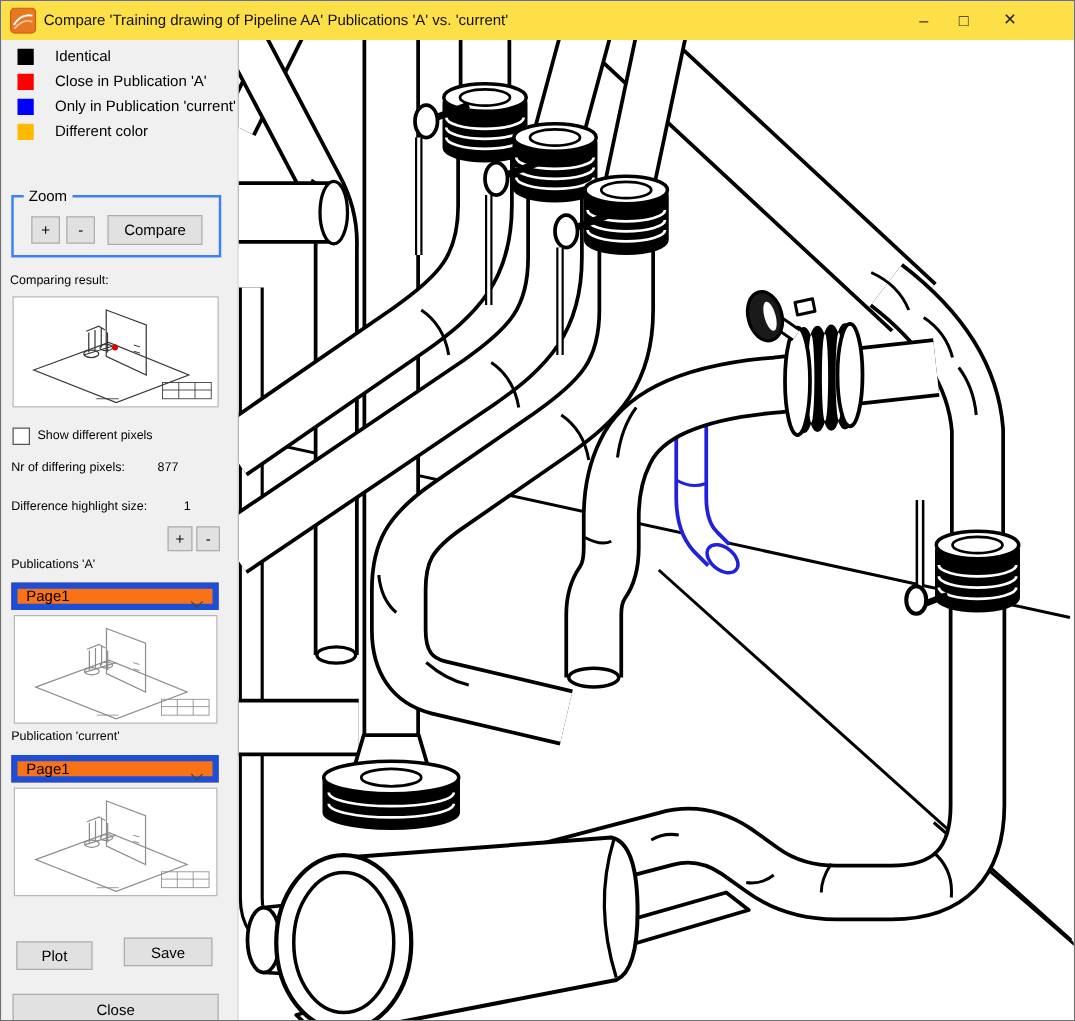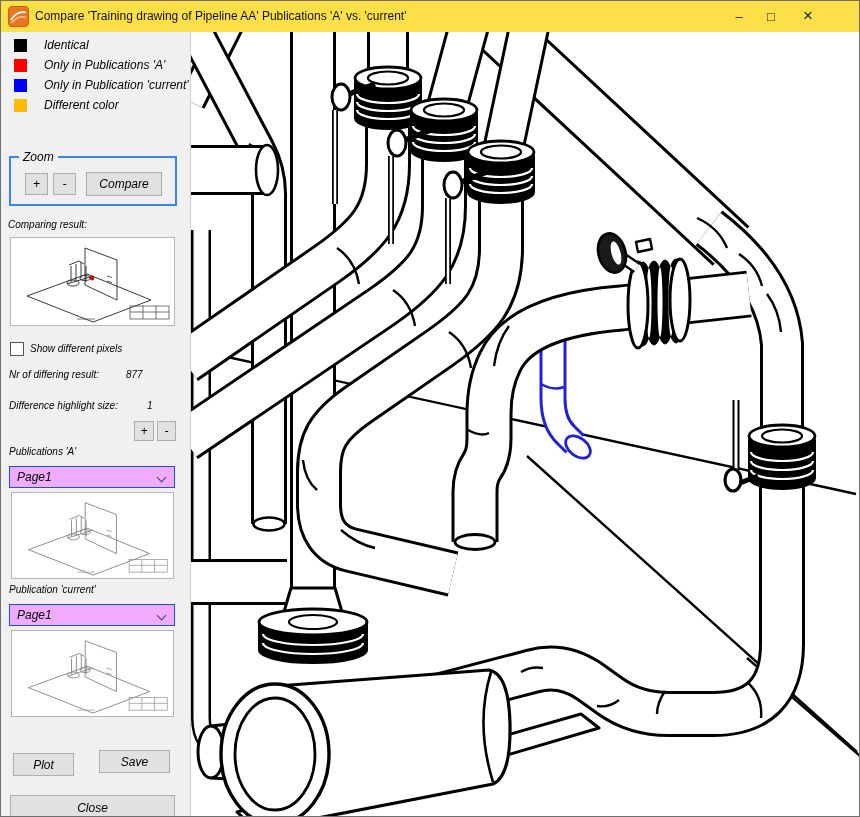--- a/index.html
+++ b/index.html
@@ -8,34 +8,34 @@
     position: relative; width: 860px; height: 817px; background: #fff;
     border: 1px solid #707070; overflow: hidden;
   }
   
   .titlebar { position: absolute; left: 0; top: 0; width: 100%; height: 31px; background: #fde047; }
   .app-icon { position: absolute; left: 7px; top: 5px; width: 21px; height: 21px; }
   .title-text { position: absolute; left: 34px; top: 8px; font-size: 12px; color: #111; white-space: nowrap; }
   .wbtn { position: absolute; top: 0; width: 40px; height: 30px; display: flex; align-items: center; justify-content: center; font-size: 13px; color: #222; }
   .wbtn.close { font-size: 17px; }
   
-  .sidebar { position: absolute; left: 0; top: 31px; width: 190px; height: 786px; background: #f0f0f0; border-right: 1px solid #cfcfcf; font-style: italic; }
+  .sidebar { position: absolute; left: 0; top: 31px; width: 190px; height: 786px; background: #f0f0f0; border-right: 1px solid #cfcfcf; }
   .legend-row { position: absolute; left: 13px; height: 14px; display: flex; align-items: center; }
   .swatch { width: 13px; height: 13px; display: inline-block; }
   .legend-label { font-size: 12px; margin-left: 17px; white-space: nowrap; }
   .groupbox { position: absolute; left: 8px; top: 124px; width: 168px; height: 50px; border: 2px solid #3b82f6; }
   .groupbox-title { position: absolute; top: -8px; left: 8px; background: #f0f0f0; padding: 0 4px; font-size: 12px; }
   .btn { position: absolute; background: #e1e1e1; border: 1px solid #adadad; font-size: 12px; color: #000;
          display: flex; align-items: center; justify-content: center; cursor: default; }
   .lbl { position: absolute; font-size: 10px; color: #000; white-space: nowrap; }
   .thumb { position: absolute; background: #fff; border: 1px solid #b6b6b6; }
   .thumb.compare-thumb { color: #3a3a3a; }
   .thumb.pub-thumb { color: #8d8d8d; }
   .checkbox { position: absolute; left: 9px; top: 310px; width: 14px; height: 14px; background: #fff; border: 1px solid #555; }
-  .combo { position: absolute; left: 8px; width: 166px; height: 22px; background: #f0abfc; border: 1px solid #1d4ed8;
+  .combo { position: absolute; left: 8px; width: 166px; height: 22px; background: #f97316; border: 5px solid #1d4ed8;
            font-size: 12px; display: flex; align-items: center; padding: 0 7px; }
   .chevron { position: absolute; right: 9px; top: 7px; width: 7px; height: 7px;
              border-right: 1.4px solid #444; border-bottom: 1.4px solid #444; transform: rotate(45deg); }
   
   .main { position: absolute; left: 190px; top: 31px; width: 670px; height: 786px; background: #fff; }
 </style>
 </head>
 <body>
 
 <div class="window">
@@ -53,21 +53,21 @@
   </div>
 
   <div class="sidebar">
 
     <div class="legend-row" style="top:6px">
       <span class="swatch" style="background: rgb(0, 0, 0);"></span>
       <span class="legend-label">Identical</span>
     </div>
     <div class="legend-row" style="top:26px">
       <span class="swatch" style="background: rgb(255, 0, 0);"></span>
-      <span class="legend-label">Only in Publications 'A'</span>
+      <span class="legend-label">Close in Publication 'A'</span>
     </div>
     <div class="legend-row" style="top:46px">
       <span class="swatch" style="background: rgb(0, 0, 255);"></span>
       <span class="legend-label">Only in Publication 'current'</span>
     </div>
     <div class="legend-row" style="top:66px">
       <span class="swatch" style="background: rgb(255, 185, 0);"></span>
       <span class="legend-label">Different color</span>
     </div>
 
@@ -93,21 +93,21 @@
           <rect x="119" y="68" width="39" height="13"></rect>
           <path d="M119,74 h39 M132,68 v13 M145,68 v13 M66,81 h18"></path>
         </g>
         <circle cx="81" cy="40" r="2.4" fill="#e00000"></circle>
       </svg>
     </div>
 
     <div class="checkbox"></div>
     <div class="lbl" style="left:29px;top:311px">Show different pixels</div>
 
-    <div class="lbl" style="left:8px;top:337px">Nr of differing result:</div>
+    <div class="lbl" style="left:8px;top:337px">Nr of differing pixels:</div>
     <div class="lbl" style="left:125px;top:337px">877</div>
 
     <div class="lbl" style="left:8px;top:368px">Difference highlight size:</div>
     <div class="lbl" style="left:146px;top:368px">1</div>
     <div class="btn" style="left:133px;top:389px;width:20px;height:20px">+</div>
     <div class="btn" style="left:156px;top:389px;width:19px;height:20px">-</div>
 
     <div class="lbl" style="left:8px;top:414px">Publications 'A'</div>
     <div class="combo" style="top:434px">
       <span>Page1</span>

